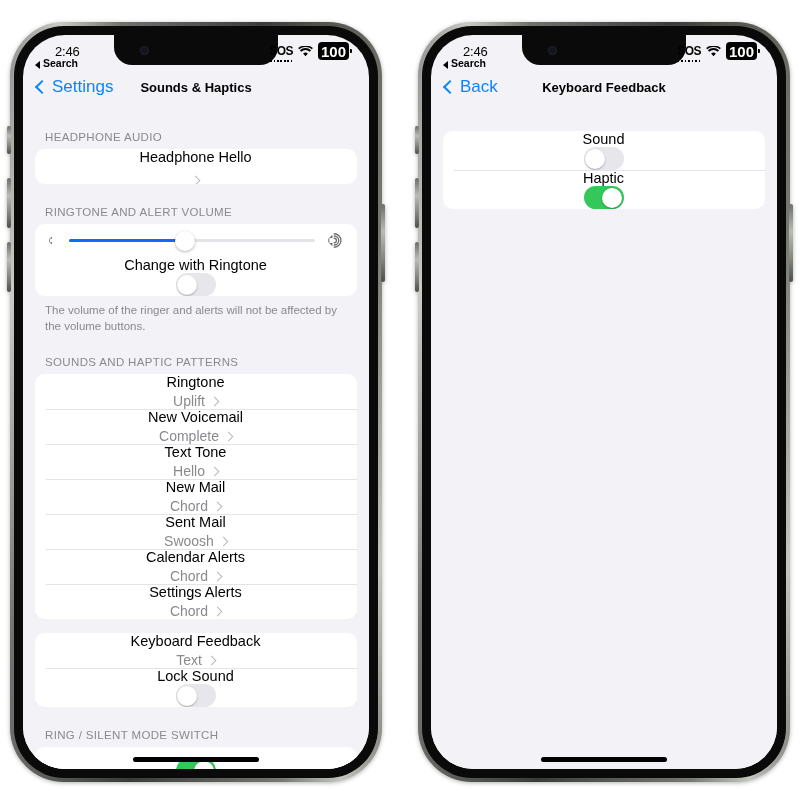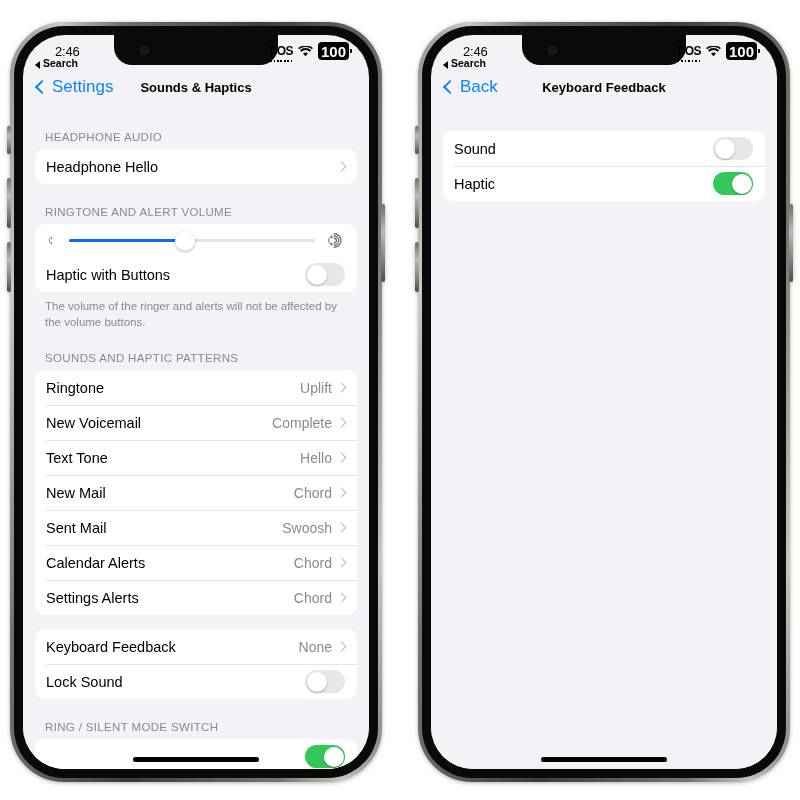--- a/index.html
+++ b/index.html
@@ -221,20 +221,21 @@
     overflow: hidden;
   }
   .row {
     position: relative;
     display: flex;
     align-items: center;
     justify-content: space-between;
     min-height: 35px;
     padding: 0 12px 0 11px;
     background: #fff;
+    flex-direction: column;
   }
   .row + .row::before {
     content: "";
     position: absolute;
     top: 0; left: 11px; right: 0;
     height: 1px;
     background: #e4e4e8;
   }
   .row-label {
     font-size: 14.5px;
@@ -386,21 +387,21 @@
                 <svg viewBox="0 0 24 20" width="21" height="15" class="spk">
                   <g fill="#6e6e73">
                     <path d="M9.2 6.6 5.2 6.6 5.2 13.4 9.2 13.4 9.2 6.6 Z M9.2 6.6 9.2 13.4 9.2 17.6 3.8 12.4 3.8 7.6 9.2 2.4 Z"></path>
                     <path d="M11.6 7 A 3 3 0 0 1 11.6 13" stroke="#6e6e73" stroke-width="1.7" fill="none" stroke-linecap="round"></path>
                     <path d="M11.6 4 A 6 6 0 0 1 11.6 16" stroke="#6e6e73" stroke-width="1.7" fill="none" stroke-linecap="round"></path>
                     <path d="M11.6 1 A 9 9 0 0 1 11.6 19" stroke="#6e6e73" stroke-width="1.7" fill="none" stroke-linecap="round"></path>
                   </g>
                 </svg>
               </div>
               <div class="row">
-                <span class="row-label">Haptic with Buttons</span>
+                <span class="row-label">Change with Ringtone</span>
                 <div class="row-right">
                   <div class="toggle">
                     <div class="knob"></div>
                   </div>
                 </div>
               </div>
             </div>
             <div class="sec-footer">The volume of the ringer and alerts will not be affected by the volume buttons.</div>
             <div class="gap-md"></div>
             <div class="sec-header">SOUNDS AND HAPTIC PATTERNS</div>
@@ -453,21 +454,21 @@
                   <span class="row-value">Chord</span>
                   <span class="chev-right"></span>
                 </div>
               </div>
             </div>
             <div class="gap-sm"></div>
             <div class="card">
               <div class="row">
                 <span class="row-label">Keyboard Feedback</span>
                 <div class="row-right">
-                  <span class="row-value">None</span>
+                  <span class="row-value">Text</span>
                   <span class="chev-right"></span>
                 </div>
               </div>
               <div class="row">
                 <span class="row-label">Lock Sound</span>
                 <div class="row-right">
                   <div class="toggle">
                     <div class="knob"></div>
                   </div>
                 </div>

